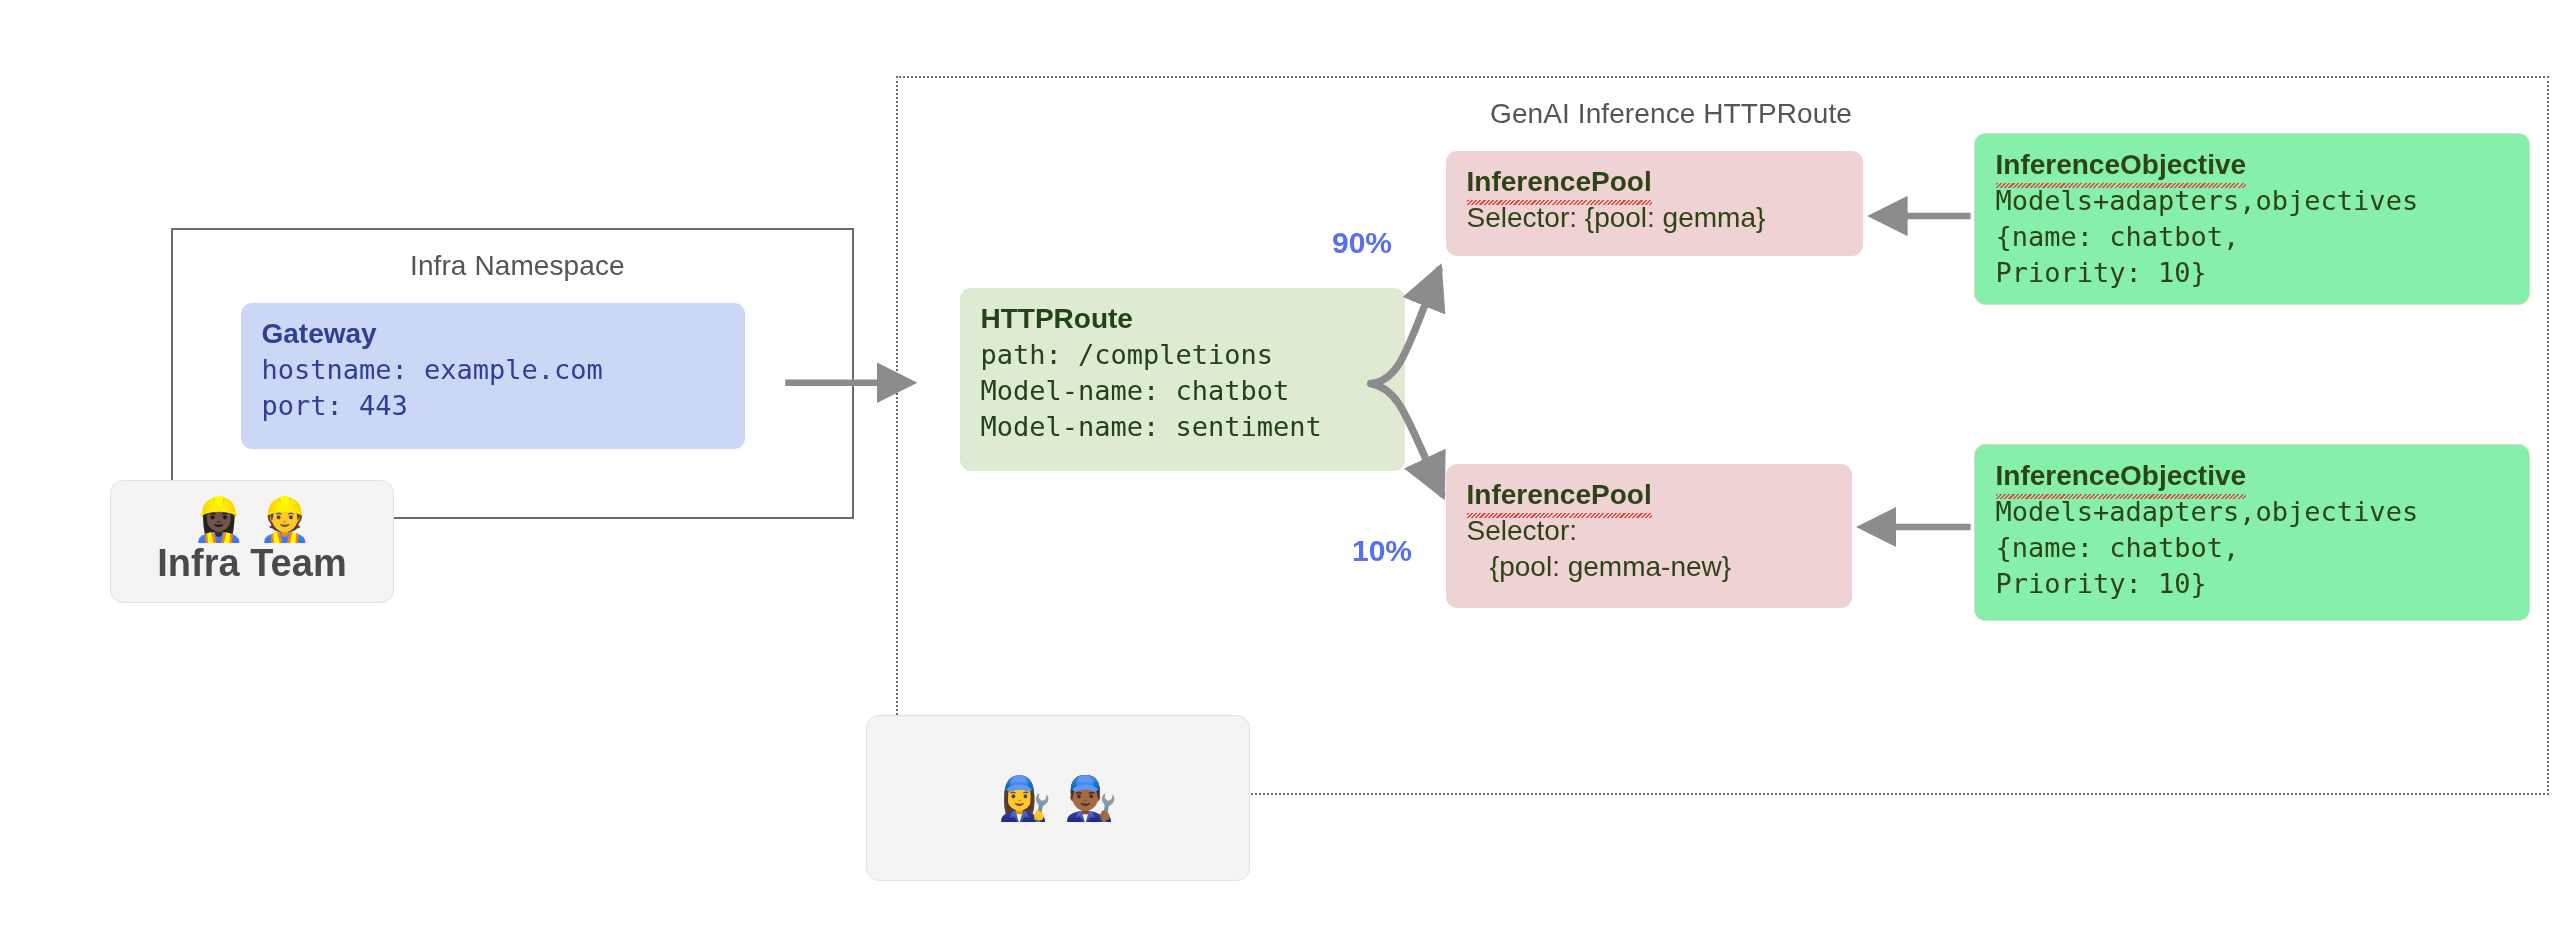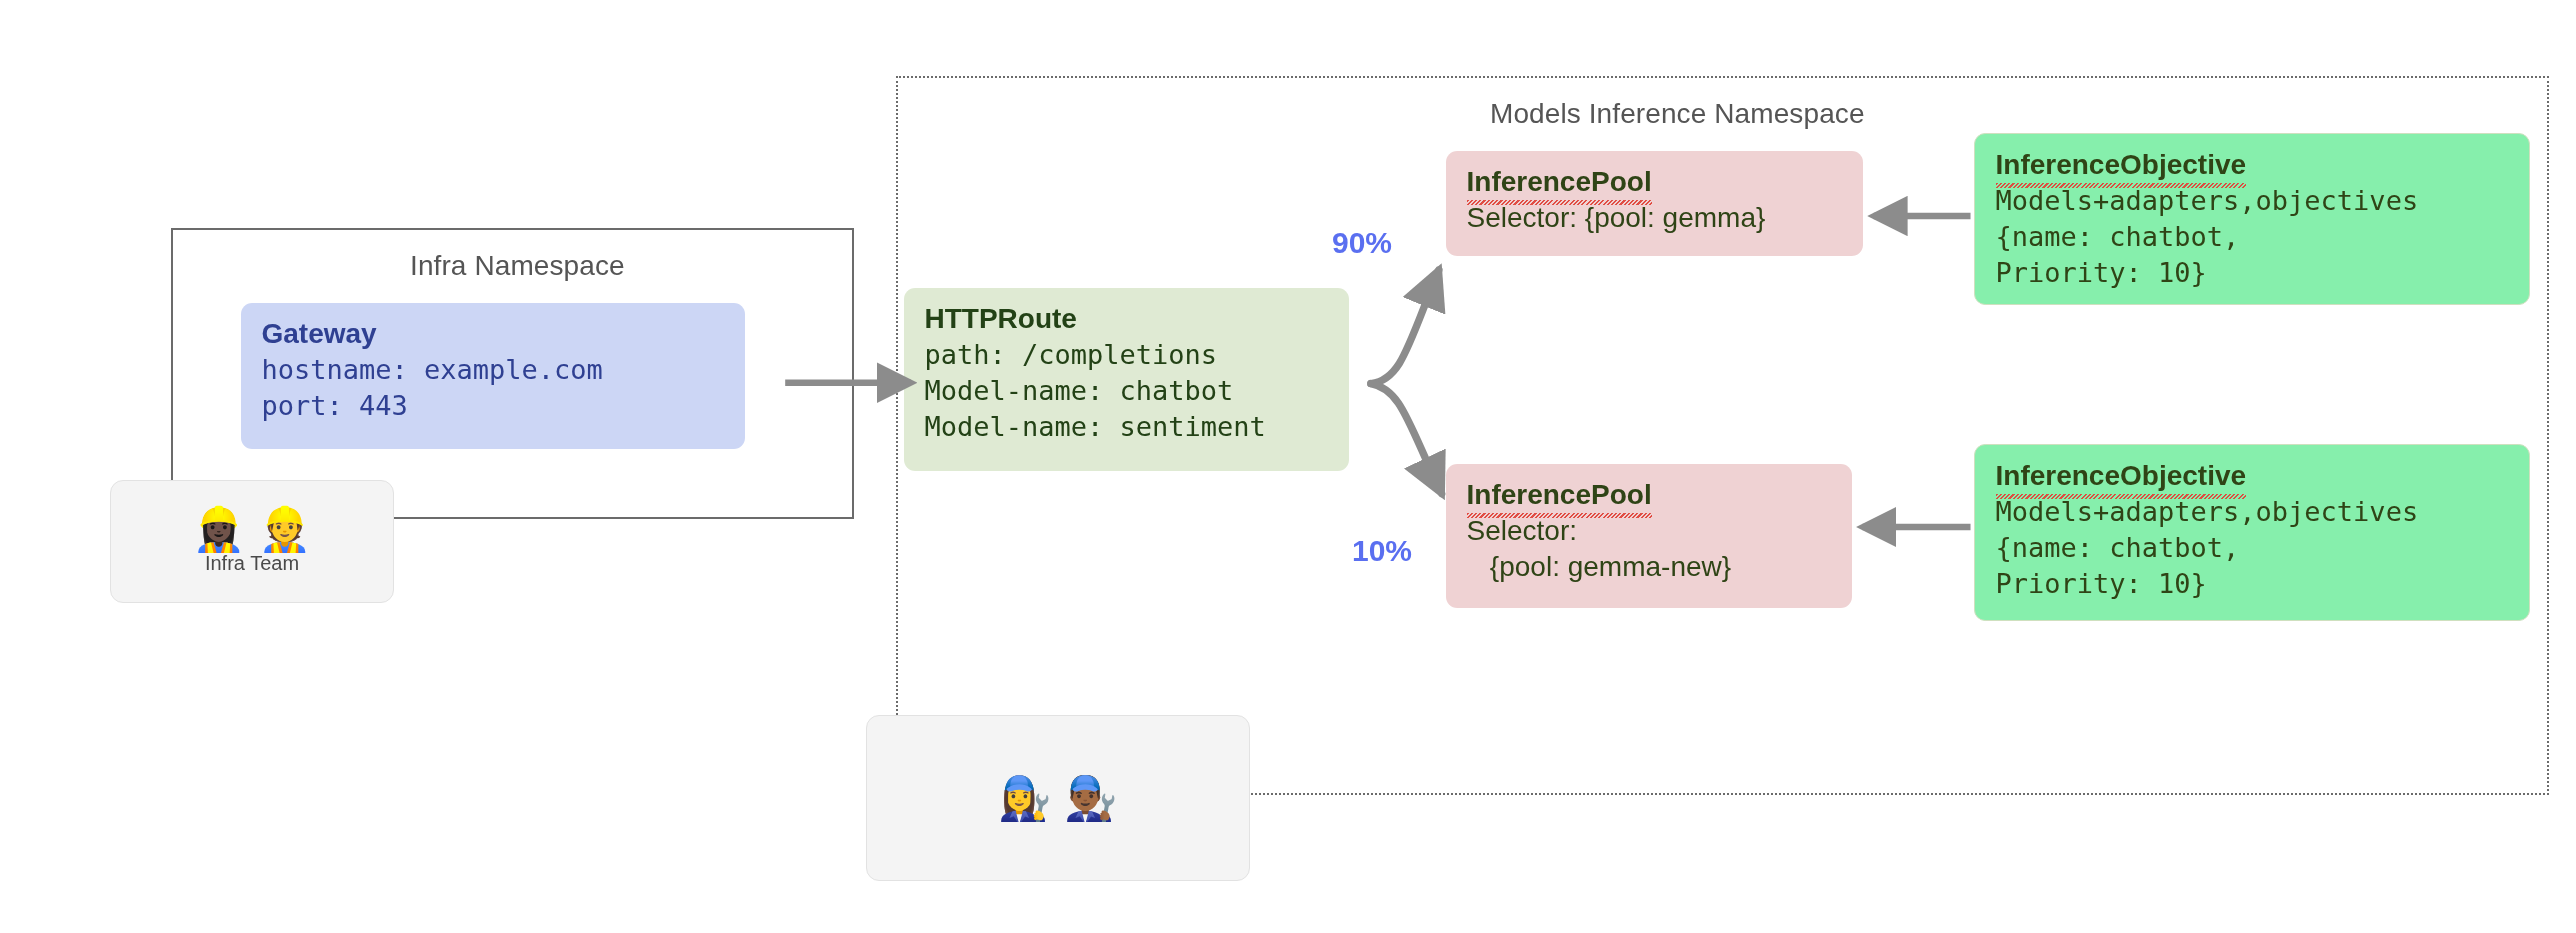--- a/index.html
+++ b/index.html
@@ -100,22 +100,22 @@
     justify-content: center;
     gap: 1.9px;
   }
   .team .emojis {
     font-size: 43px;
     line-height: 1;
     letter-spacing: 13px;
     padding-left: 13px;
   }
   .team .team-label {
-    font-size: 20px;
-    font-weight: normal;
+    font-size: 38px;
+    font-weight: bold;
     color: #4a4a4a;
     white-space: nowrap;
   }
 
   
   .pct {
     position: absolute;
     font-size: 30px;
     font-weight: bold;
     color: #5a6ff0;
@@ -129,32 +129,32 @@
     width: 2576px; height: 933px;
     pointer-events: none;
   }
 </style>
 </head>
 <body>
 
 <div id="canvas">
 
   <div class="ns-dotted" style="left:896px; top:76px; width:1653px; height:719px;"></div>
-  <div class="ns-title" style="left:1490px; top:98px;">Models Inference Namespace</div>
+  <div class="ns-title" style="left:1490px; top:98px;">GenAI Inference HTTPRoute</div>
 
   <div class="ns-solid" style="left:171px; top:228px; width:683px; height:291px;"></div>
   <div class="ns-title" style="left:386px; top:250px;margin-left:24px;">Infra Namespace</div>
 
   <div class="card card-gateway" style="left:241px; top:303px; width:504px; height:146px;">
     <div class="title">Gateway</div>
     <div class="mono">hostname: example.com</div>
     <div class="mono">port: 443</div>
   </div>
 
-  <div class="card card-route" style="left:904px; top:288px; width:445px; height:183px;">
+  <div class="card card-route" style="left:960px; top:288px; width:445px; height:183px;">
     <div class="title">HTTPRoute</div>
     <div class="mono">path: /completions</div>
     <div class="mono">Model-name: chatbot</div>
     <div class="mono">Model-name: sentiment</div>
   </div>
 
   <div class="card card-pool" style="left:1446px; top:151px; width:417px; height:105px;">
     <div class="title">
       <span class="squiggle">InferencePool</span>
     </div>

